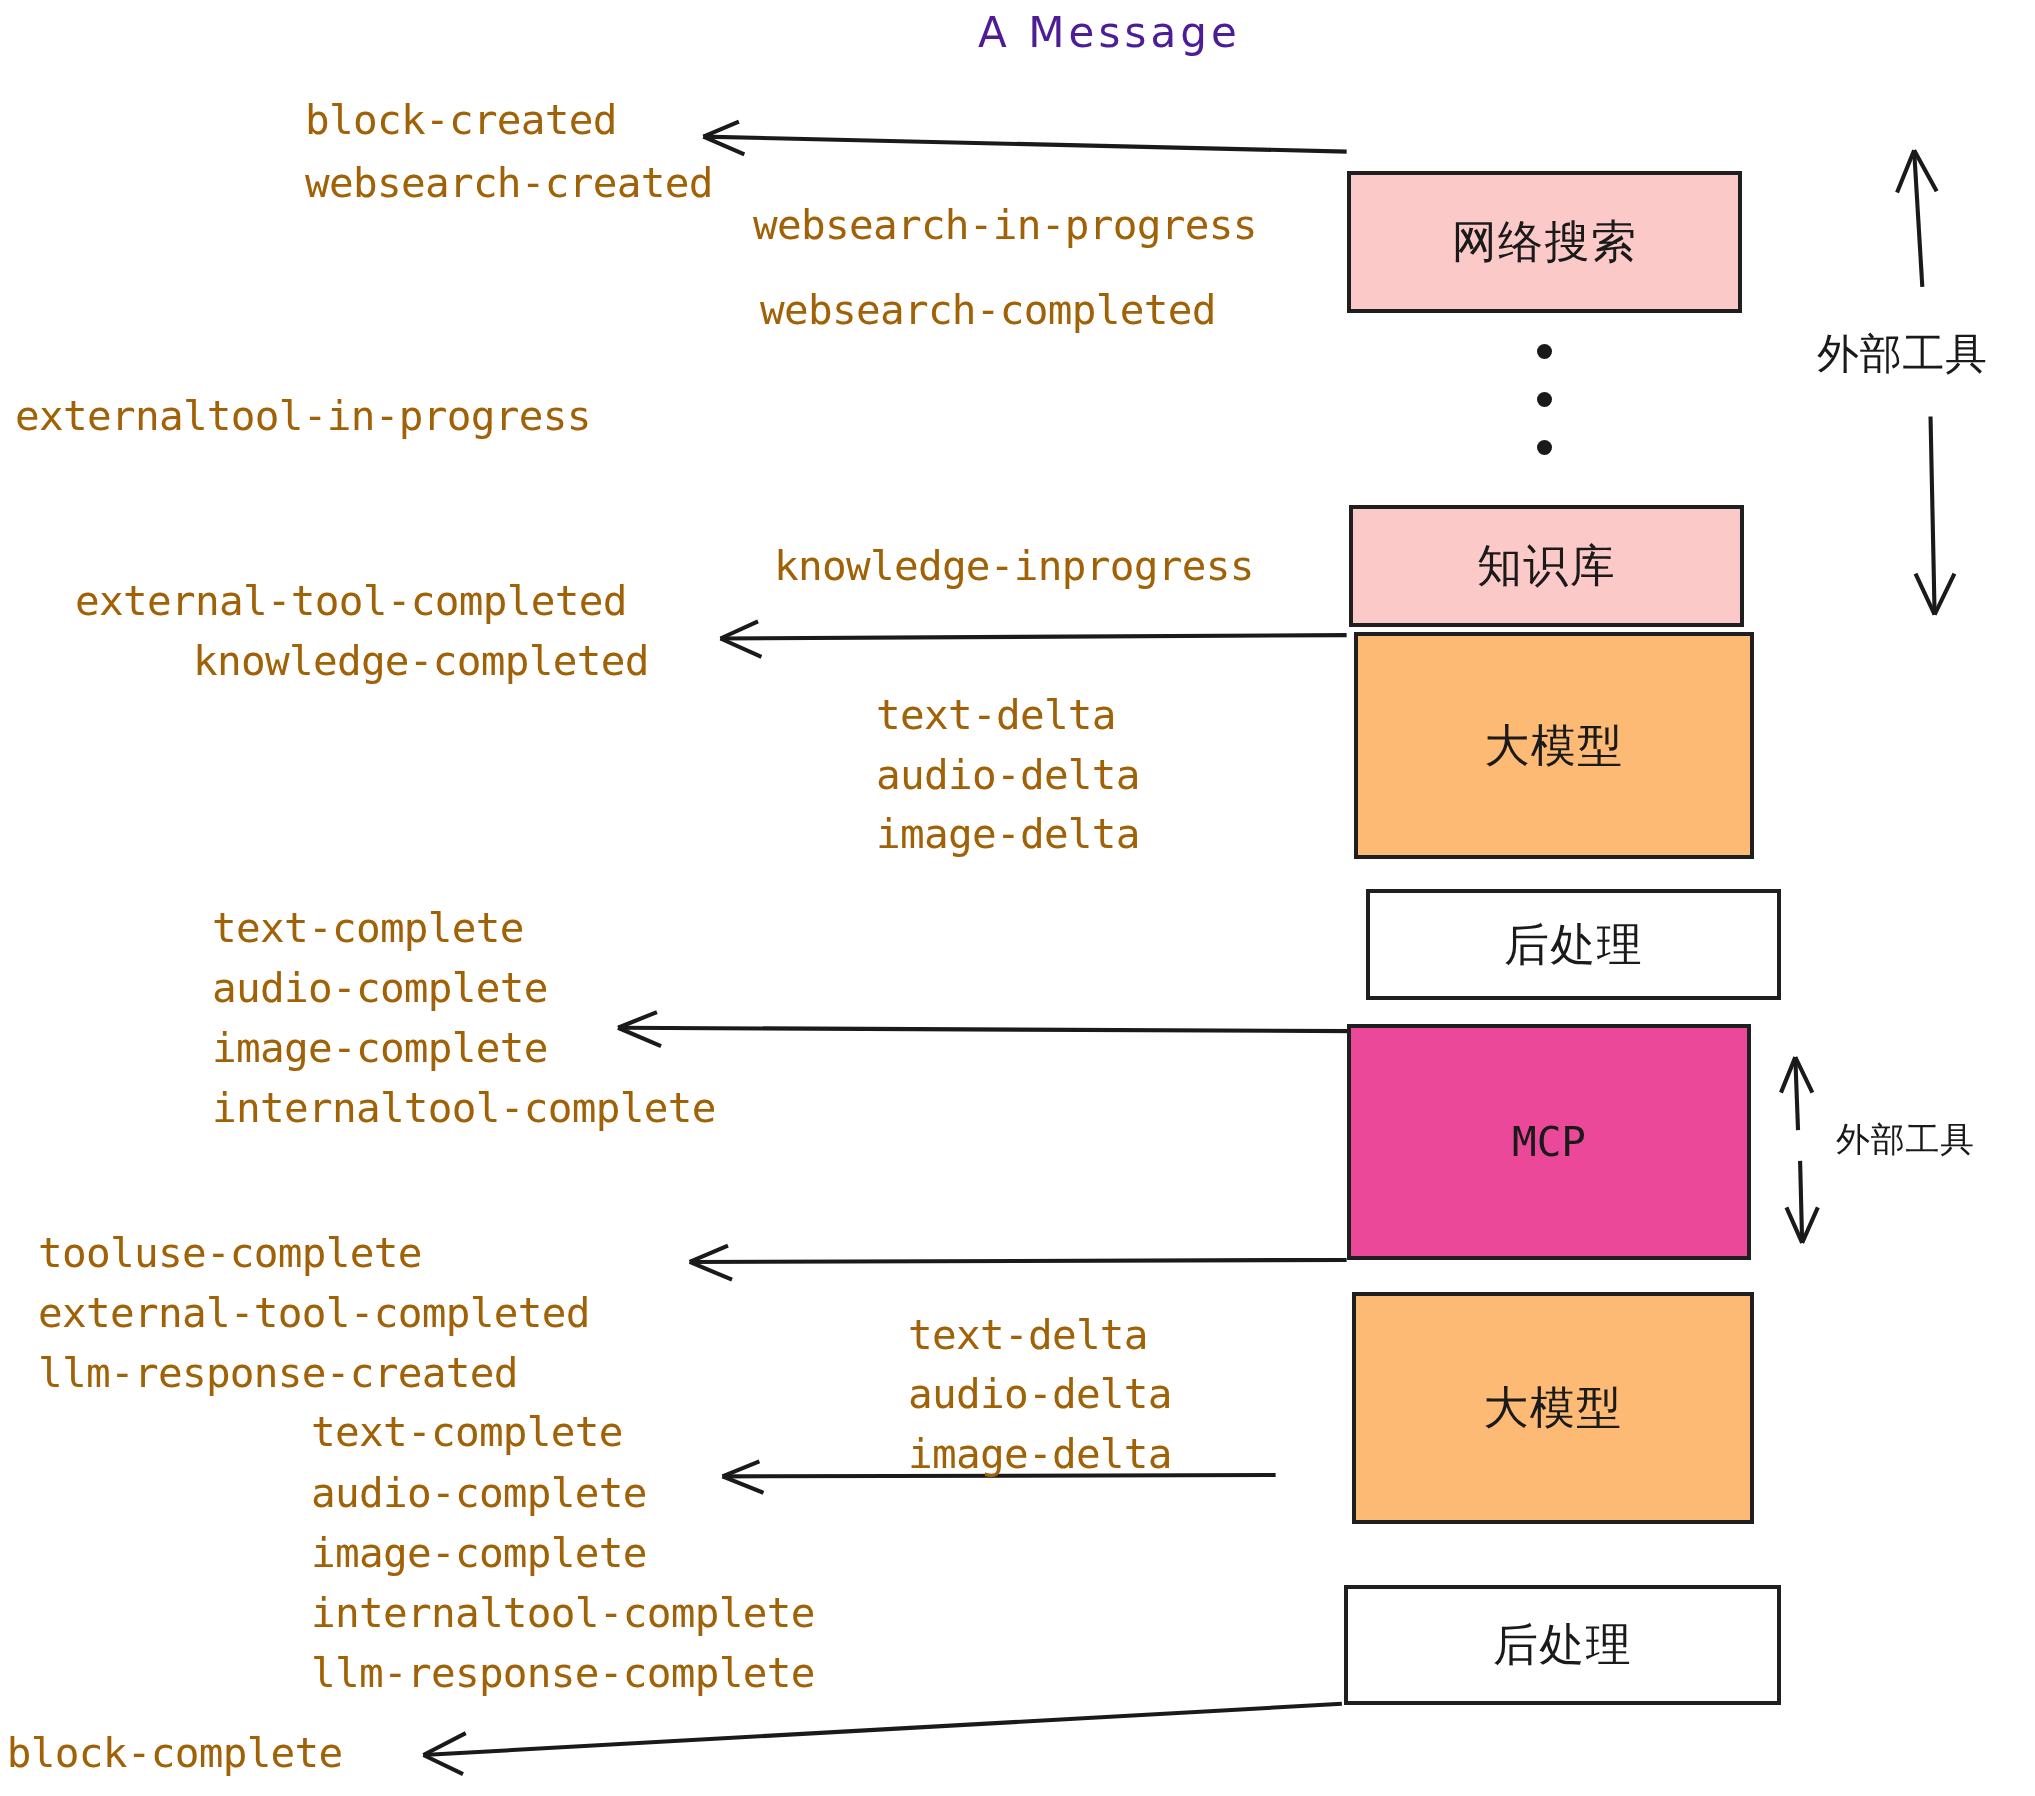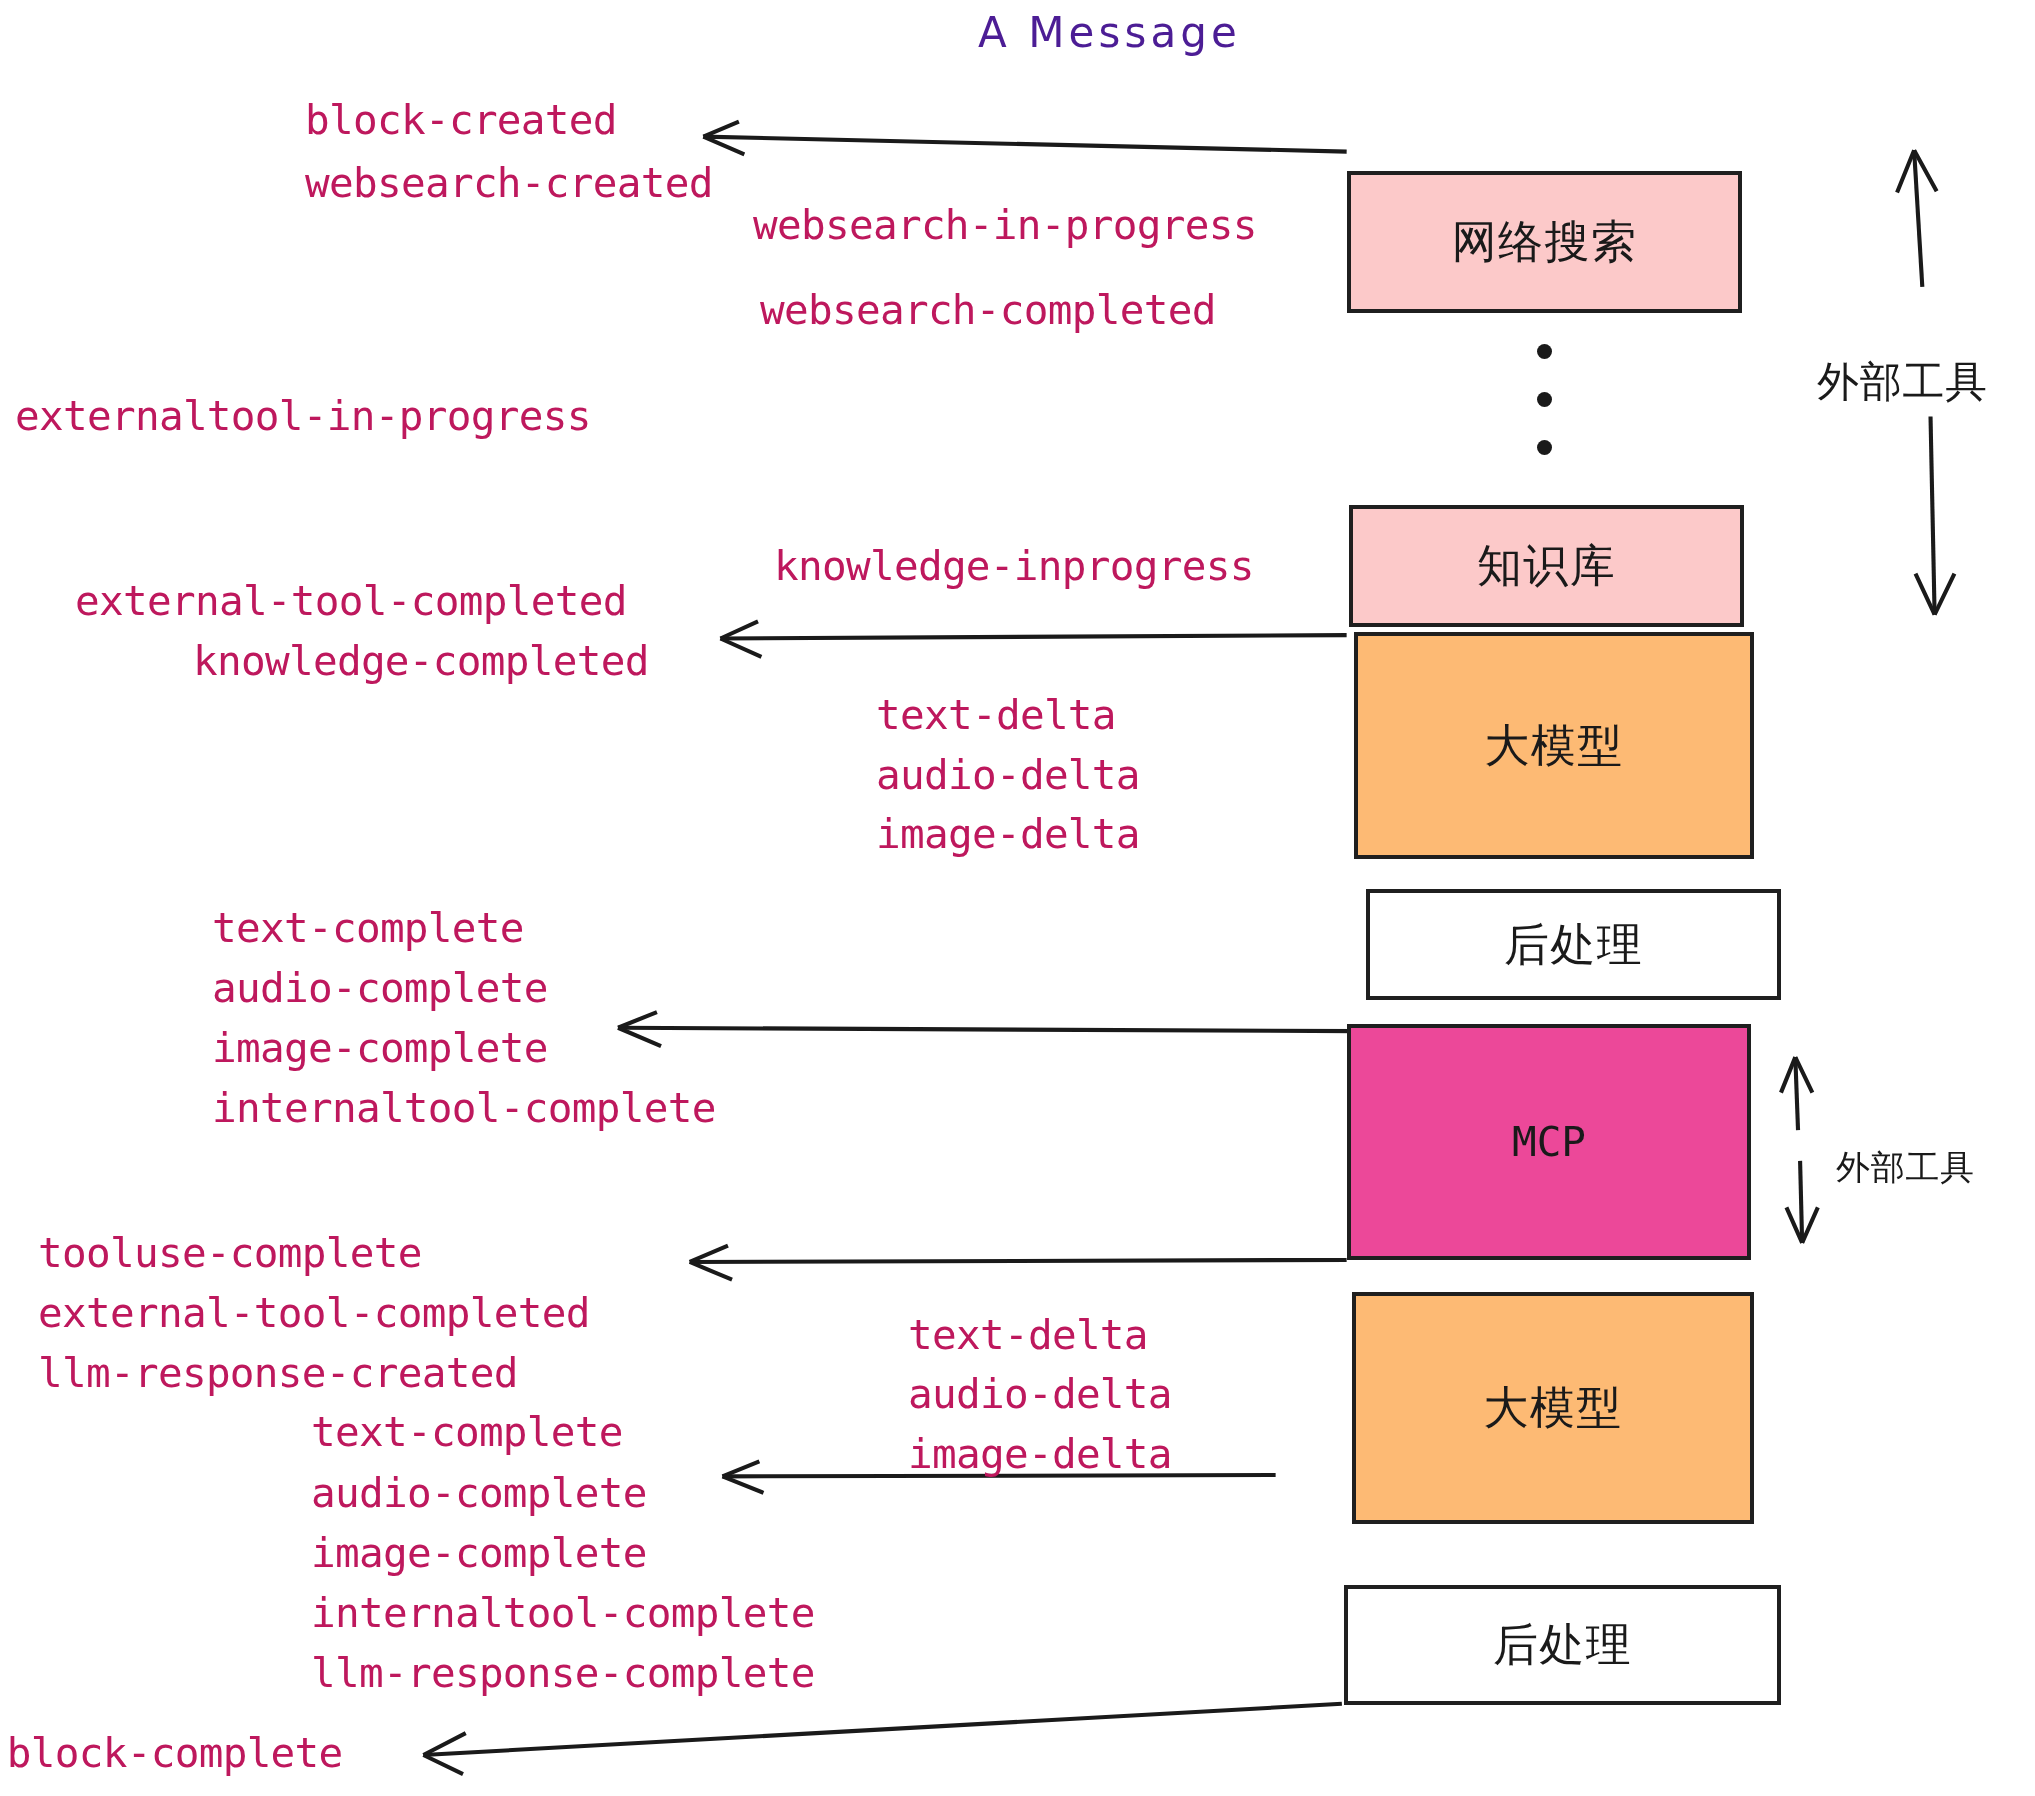--- a/index.html
+++ b/index.html
@@ -12,21 +12,21 @@
   }
   #stage{position:absolute;left:0;top:0;width:2035px;height:1796px;}
 
   
   .evt{
     position:absolute;
     font-family:"DejaVu Sans Mono","Liberation Mono",monospace;
     font-size:41px;
     line-height:1.0;
     letter-spacing:-0.7px;
-    color:#be185d;
+    color:#a16207;
     white-space:nowrap;
     font-weight:500;
     -webkit-font-smoothing:antialiased;
   }
 
   
   .title{
     position:absolute;
     font-family:"DejaVu Sans","Liberation Sans",sans-serif;
     font-size:42px;
@@ -73,21 +73,20 @@
   }
 
   
   .sidelbl{
     position:absolute;
     font-family:"DejaVu Sans","Liberation Sans",sans-serif;
     font-size:42px;
     color:#1a1a1a;
     white-space:nowrap;
     letter-spacing:0.7px;
-    margin-top:28px;
   }
   .sidelbl.small{font-size:34px;}
 
   svg.arrows{position:absolute;left:0;top:0;width:2035px;height:1796px;overflow:visible;}
   svg.arrows line, svg.arrows path{stroke:#1a1a1a;fill:none;}
 </style>
 </head>
 <body>
 
 <div id="stage">

